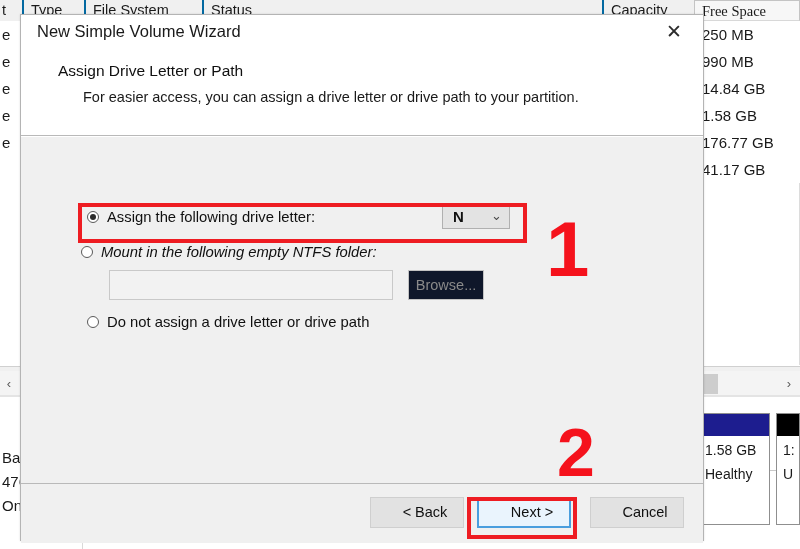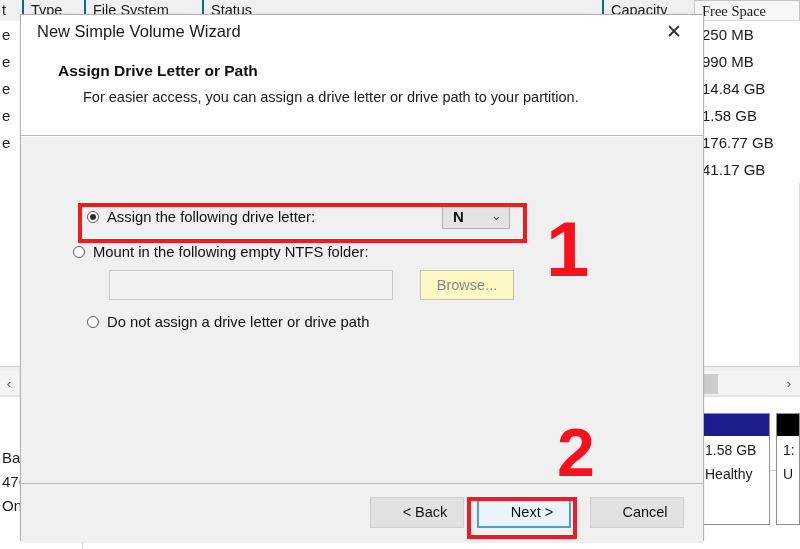--- a/index.html
+++ b/index.html
@@ -141,21 +141,21 @@
     font-size:19px; color:#2b2b2b;
     font-family:"DejaVu Sans", sans-serif;
     cursor:default;
   }
   .dlg-head {
     position:relative; height:87px; background:#ffffff;
     border-bottom:1px solid #b9b9b9;
   }
   .dlg-head-title {
     position:absolute; left:37px; top:14px;
-    font-size:15.5px; font-weight:bold; color:#101010;
+    font-size:15.5px; font-weight:normal; color:#101010;
   }
   .dlg-head-sub {
     position:absolute; left:62px; top:41px;
     font-size:14.5px; color:#1a1a1a;
   }
 
   .dlg-body {
     position:relative; height:346px; background:#f0f0f0;
     border-top:1px solid #ffffff;
   }
@@ -193,25 +193,25 @@
     position:absolute; right:7px; top:4px;
     font-size:13px; color:#4a4a4a; font-family:"DejaVu Sans", sans-serif;
   }
 
   .txtinput {
     position:absolute; width:284px; height:30px;
     background:#f2f2f2; border:1px solid #c9c9c9;
     box-sizing:border-box;
   }
   .btn-browse {
-    position:absolute; width:94px; height:30px;
-    background:#fef9c3; border:1px solid #c2c2c2;
+    position:absolute; width:76px; height:30px;
+    background:#0f172a; border:1px solid #c2c2c2;
     box-sizing:border-box;
     font-size:14.5px; color:#8a8a8a;
-    text-align:center; line-height:28px;margin-left:12px;
+    text-align:center; line-height:28px;
   }
 
   .dlg-foot {
     position:relative; height:59px; background:#f0f0f0;
     border-top:1px solid #b9b9b9;
   }
   .btn {
     position:absolute; top:13px;
     width:94px; height:31px;
     background:#e2e2e2; border:1px solid #cfcfcf;
@@ -320,21 +320,21 @@
       <div class="opt-row" style="left:66px;top:72px;">
         <span class="radio checked"></span>
         <span class="opt-label">Assign the following drive letter:</span>
       </div>
 
       <div class="combo" style="left:421px;top:66px;">
         <span class="val">N</span>
         <span class="chev">⌄</span>
       </div>
 
-      <div class="opt-row" style="left:52px;top:107px;">
+      <div class="opt-row" style="left:60px;top:107px;font-style:italic;">
         <span class="radio"></span>
         <span class="opt-label">Mount in the following empty NTFS folder:</span>
       </div>
 
       <div class="txtinput" style="left:88px;top:133px;" placeholder=""></div>
       <div class="btn-browse" style="left:387px;top:133px;">Browse...</div>
 
       <div class="opt-row" style="left:66px;top:177px;">
         <span class="radio"></span>
         <span class="opt-label">Do not assign a drive letter or drive path</span>

